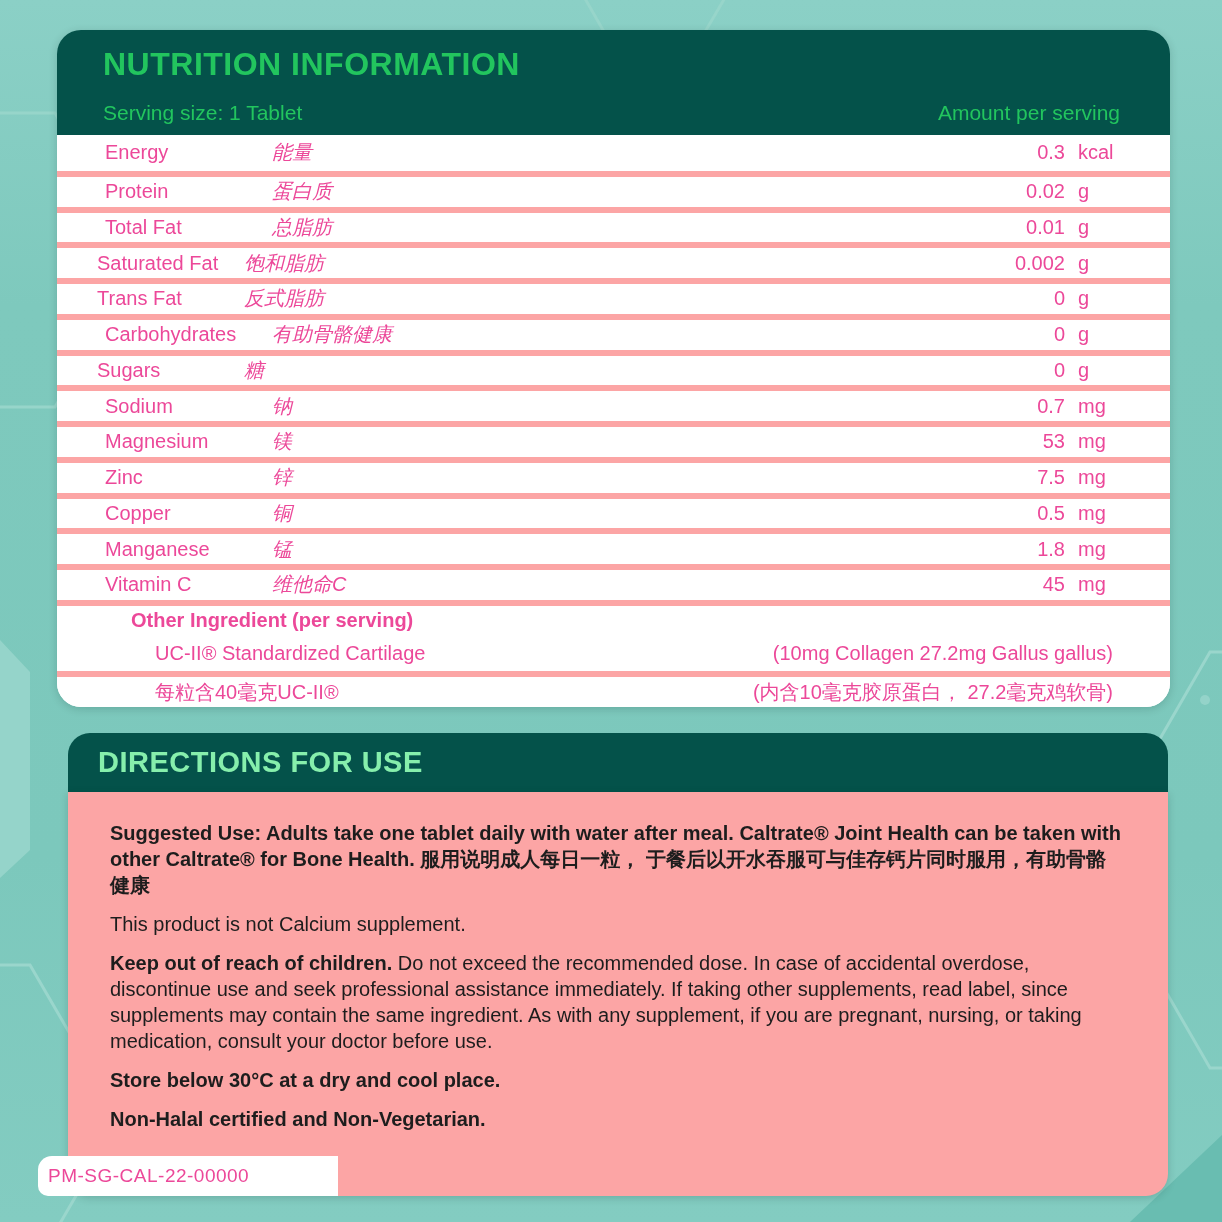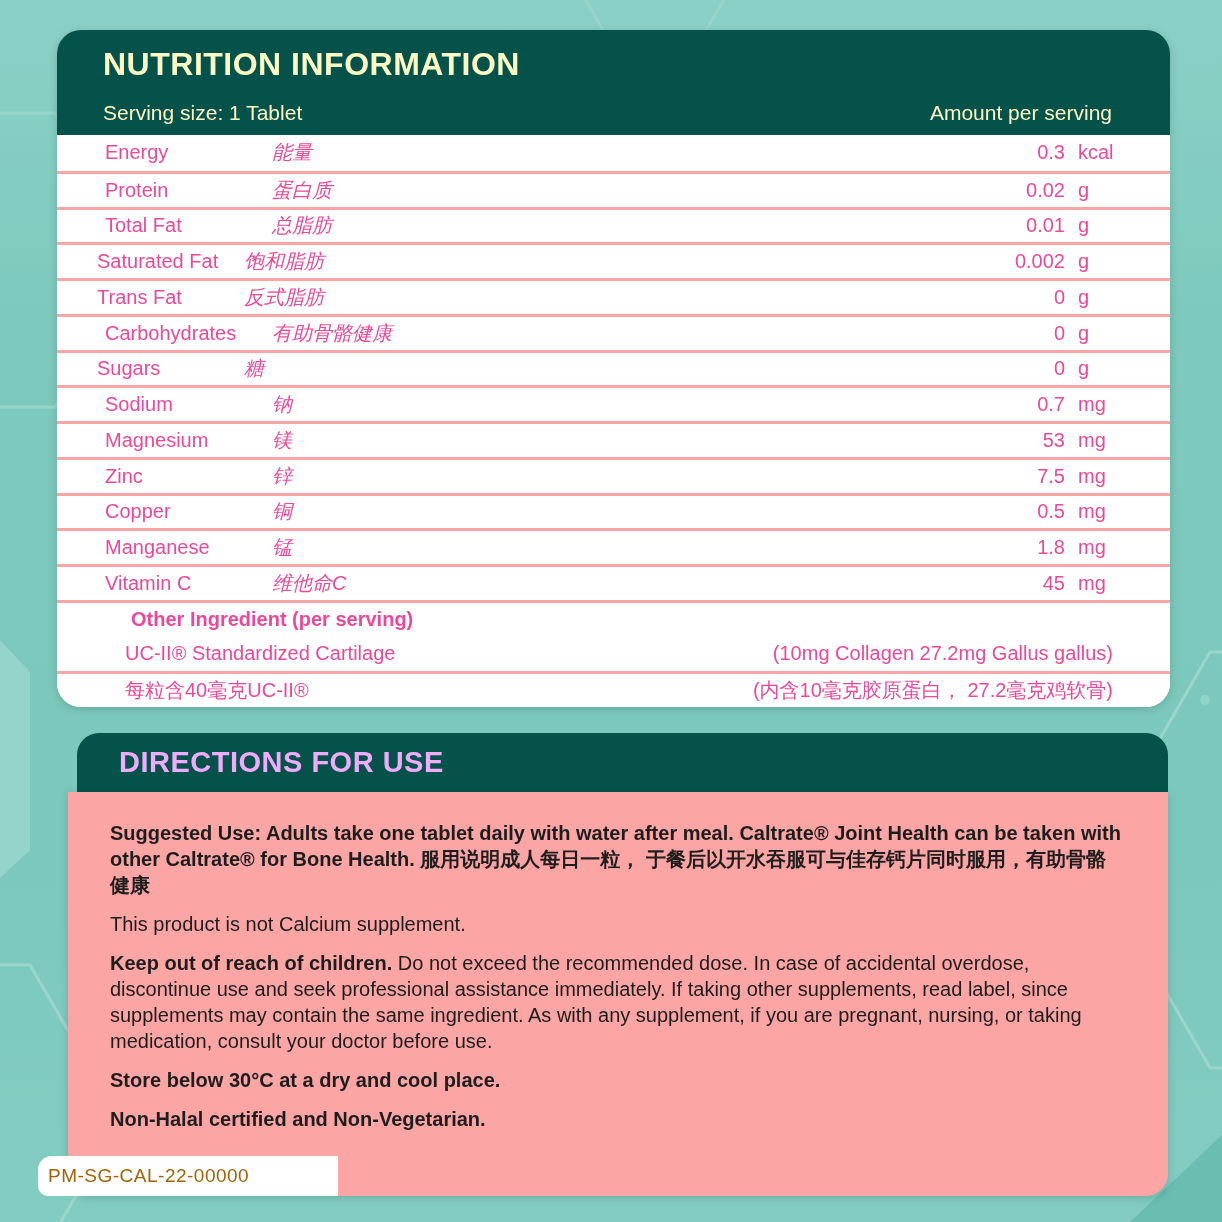--- a/index.html
+++ b/index.html
@@ -7,52 +7,52 @@
     width:1222px;height:1222px;position:relative;overflow:hidden;
     font-family:"Liberation Sans",sans-serif;
     background:linear-gradient(180deg,#8bd0c6 0%,#7ec9bd 25%,#7cc8bc 70%,#83ccc1 100%);
   }
   .bg-deco{position:absolute;left:0;top:0;width:1222px;height:1222px;z-index:0;}
   .card{position:absolute;z-index:1;}
 
   
   .nutrition-card{left:57px;top:30px;width:1113px;border-radius:24px;overflow:hidden;
     box-shadow:0 2px 8px rgba(0,40,35,.18);}
-  .n-header{background:#04524a;color:#fef9c3;padding:16px 28px 10px 46px;}
+  .n-header{background:#04524a;color:#22c55e;padding:16px 20px 10px 46px;}
   .n-title{font-size:32px;font-weight:bold;letter-spacing:.5px;}
   .n-sub{display:flex;justify-content:space-between;align-items:flex-end;
     font-size:21px;margin-top:18px;padding-right:30px;}
   .n-table{background:#fff;font-size:20px;color:#ec4899;}
   .n-row{display:flex;align-items:center;height:35.75px;box-sizing:border-box;
-    border-top:3px solid #fca5a5;padding-right:42px;background:#fff;}
+    border-top:6px solid #fca5a5;padding-right:42px;background:#fff;}
   .n-row:first-child{border-top:none;}
   .col-en{width:167px;padding-left:48px;white-space:nowrap;}
   .n-row.sub .col-en{width:147px;padding-left:40px;}
   .col-cn{flex:1;white-space:nowrap;font-style:italic;}
   .col-val{width:120px;text-align:right;}
   .col-unit{width:50px;padding-left:13px;}
   .n-row.other-h{font-weight:bold;}
   .n-row.other-h span{padding-left:74px;}
   .n-row.other{padding-right:57px;}
-  .o-left{flex:1;padding-left:68px;white-space:nowrap;}
+  .o-left{flex:1;padding-left:98px;white-space:nowrap;}
   .o-right{text-align:right;white-space:nowrap;}
 
   
   .directions-card{left:68px;top:733px;width:1100px;}
-  .d-header{background:#04524a;color:#f0abfc;border-radius:22px 22px 0 0;
-    padding:13px 30px 13px 42px;font-size:29px;font-weight:bold;letter-spacing:.5px;margin-left:9px;}
+  .d-header{background:#04524a;color:#86efac;border-radius:22px 22px 0 0;
+    padding:13px 30px 13px 30px;font-size:29px;font-weight:bold;letter-spacing:.5px;}
   .d-body{background:#fca5a5;border-radius:0 0 22px 22px;box-sizing:border-box;
     height:404px;padding:28px 46px 20px 42px;font-size:20px;color:#1d1d1d;
     box-shadow:0 2px 8px rgba(0,40,35,.18);}
   .d-body p{margin:0 0 13px 0;line-height:26px;}
 
   
   .pm-wrap{position:absolute;left:38px;top:1156px;width:300px;height:40px;z-index:2;
     background:#fff;border-radius:14px 0 0 10px;display:flex;align-items:center;}
-  .pm-code{font-size:19px;color:#a16207;padding-left:10px;letter-spacing:.5px;}
+  .pm-code{font-size:19px;color:#ec4899;padding-left:10px;letter-spacing:.5px;}
 </style>
 </head>
 <body>
 
 <svg class="bg-deco" viewBox="0 0 1222 1222" xmlns="http://www.w3.org/2000/svg">
 
   <polygon points="-200,260 -115,113 55,113 140,260 55,407 -115,407" fill="none" stroke="#97d5ca" stroke-width="3"></polygon>
 
   <polygon points="560,-45 607,-127 702,-127 750,-45 702,37 607,37" fill="none" stroke="#97d5ca" stroke-width="3"></polygon>
 

